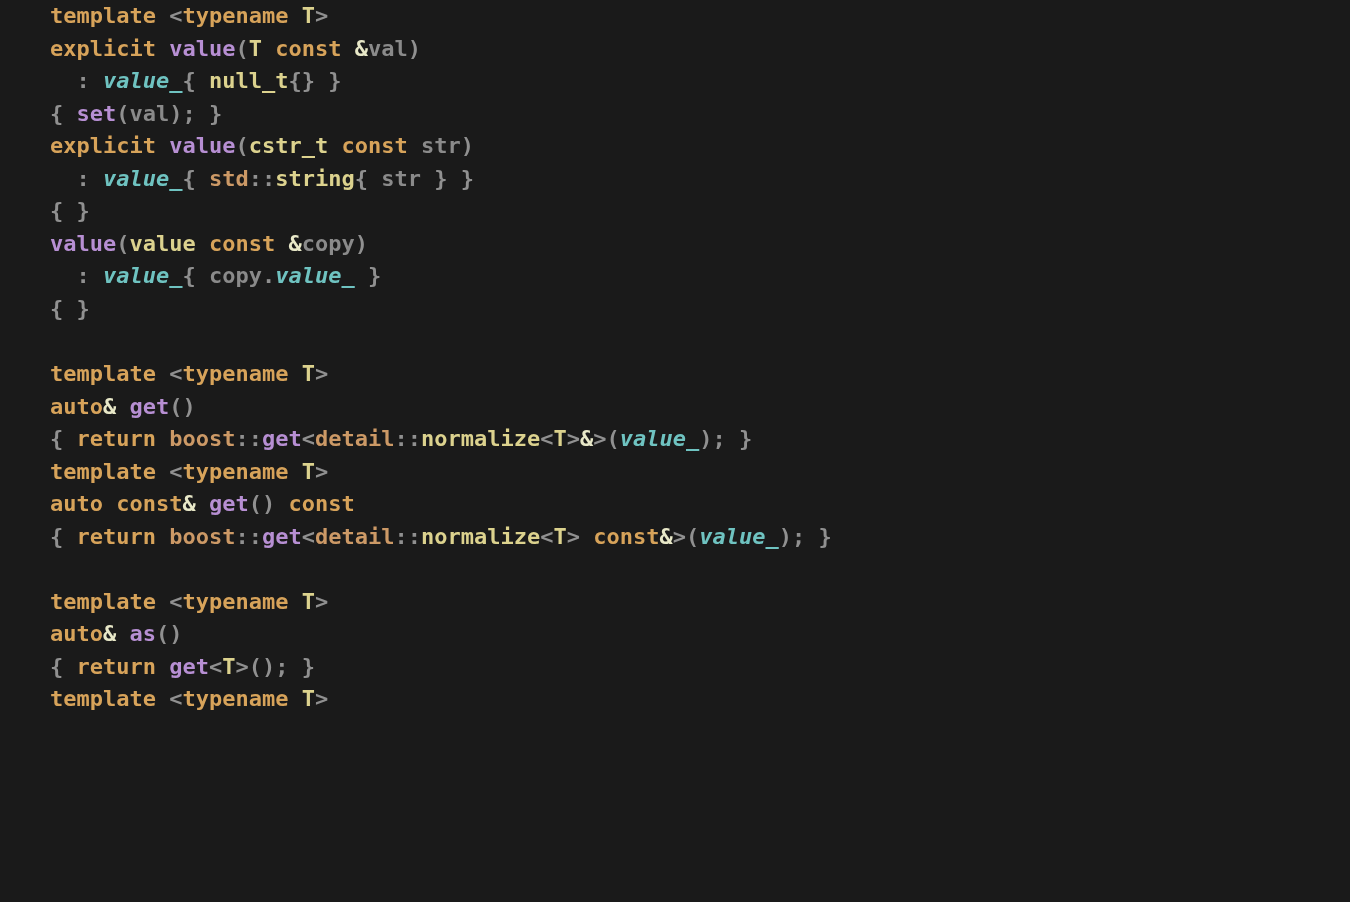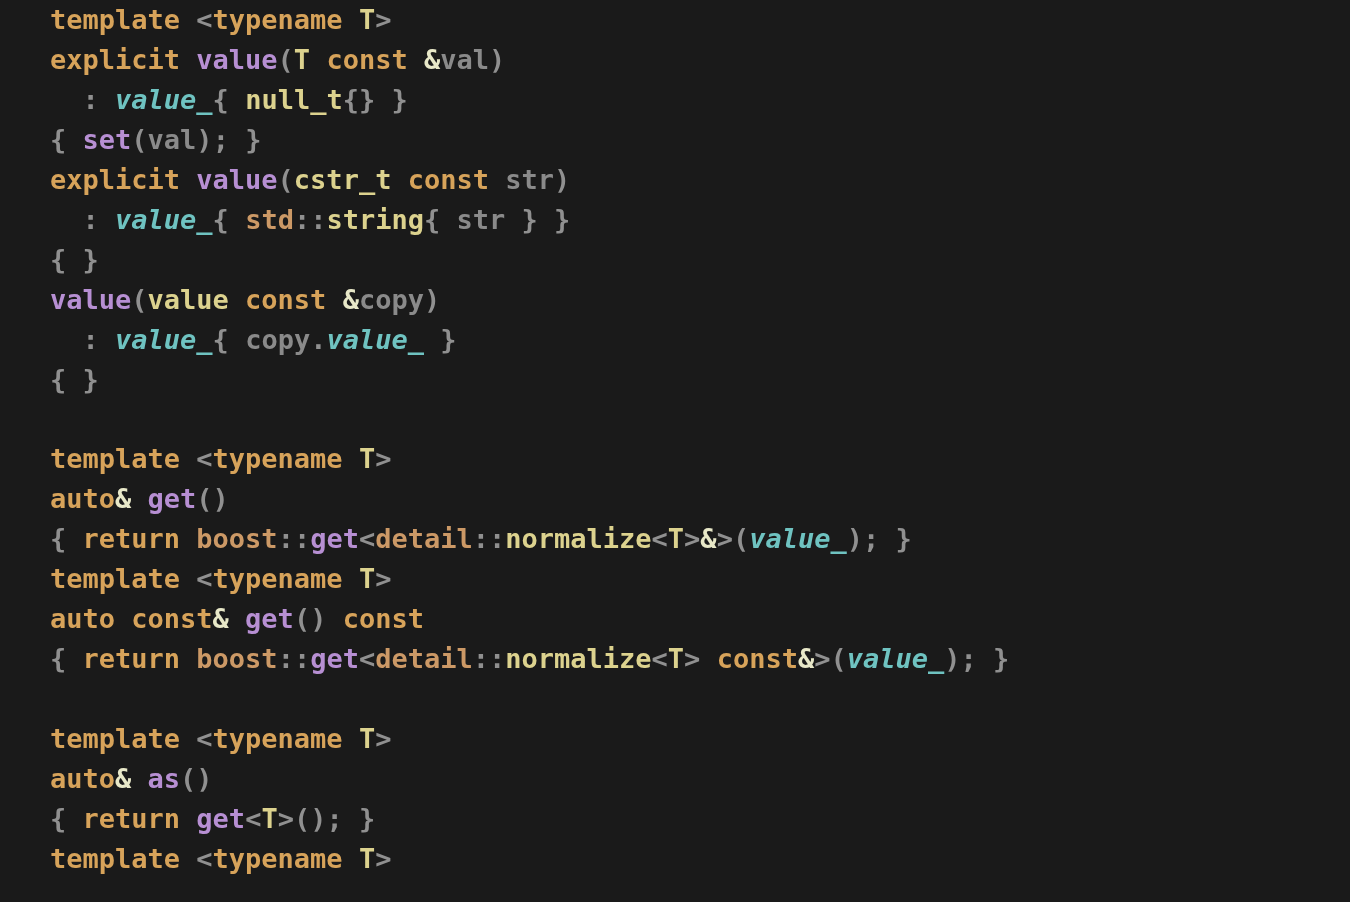--- a/index.html
+++ b/index.html
@@ -7,21 +7,21 @@
     padding: 0;
     background: #1a1a1a;
     width: 1350px;
     height: 902px;
     overflow: hidden;
   }
   pre.code {
     margin: 0;
     padding: 0 0 0 50px;
     font-family: "Menlo", "DejaVu Sans Mono", "Consolas", monospace;
-    font-size: 27px;
+    font-size: 22px;
     line-height: 1.48;
     white-space: pre;
     color: #e8e8c8;
     font-weight: 600;
   }
   .kw       { color: #d7a35a; }            
   .punct    { color: #909090; }            
   .type     { color: #dcd28e; font-weight: 700; } 
   .call     { color: #b78fd3; }            
   .param    { color: #8a8a8a; }            

